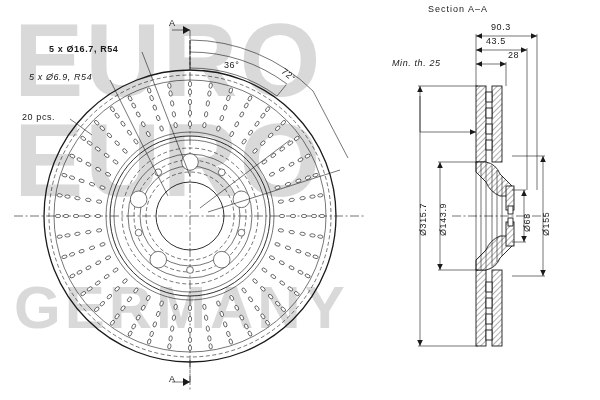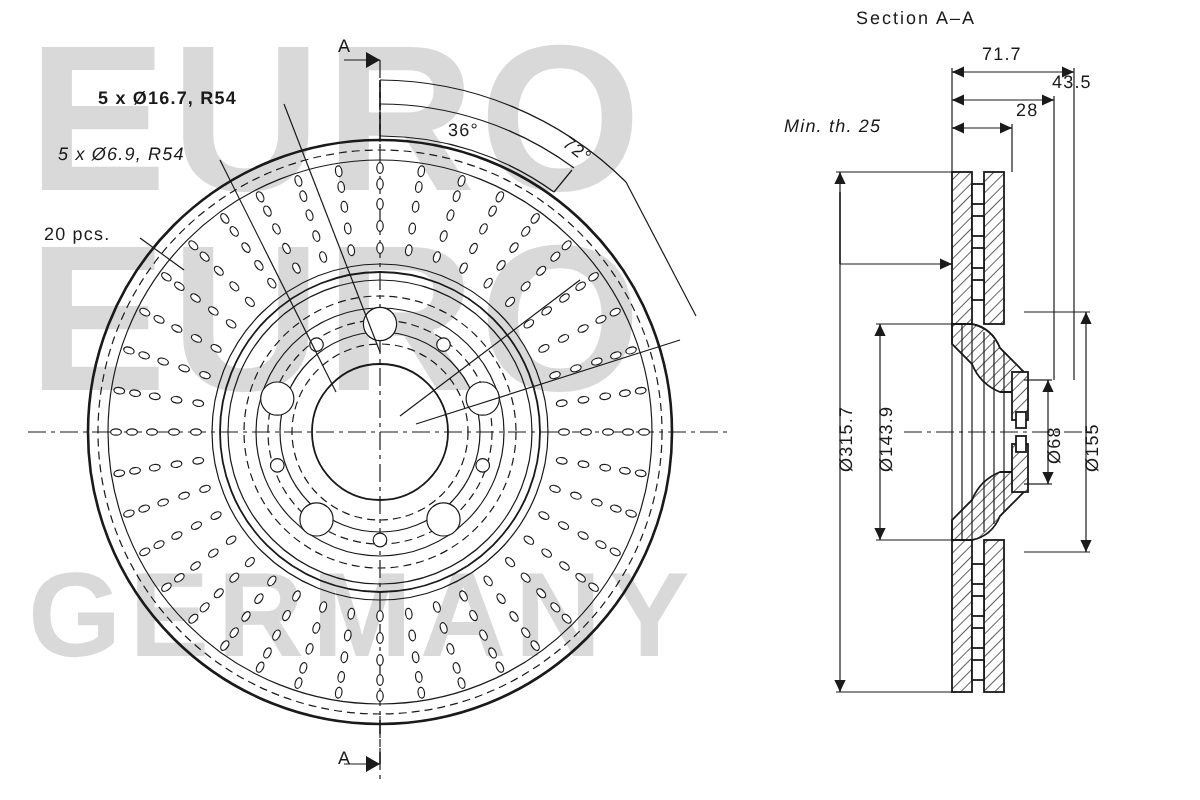--- a/index.html
+++ b/index.html
@@ -427,22 +427,22 @@
 
   <div class="lbl" style="left:224px;top:60px;text-align:right;">36°</div>
   <div class="lbl" style="left:281px;top:70px;transform:rotate(38deg);">72°</div>
 
   <div class="lbl" style="left:169px;top:18px;">A</div>
   <div class="lbl" style="left:169px;top:374px;">A</div>
 
   <div class="lbl" style="left:428px;top:4px;letter-spacing:1px;">Section A–A</div>
   <div class="lbl" style="left:392px;top:58px;font-style:italic;">Min. th. 25</div>
 
-  <div class="lbl" style="left:491px;top:22px;">71.7</div>
-  <div class="lbl" style="left:486px;top:36px;margin-left:40px;">43.5</div>
+  <div class="lbl" style="left:491px;top:22px;">90.3</div>
+  <div class="lbl" style="left:486px;top:36px;">43.5</div>
   <div class="lbl" style="left:464px;top:50px;margin-left:44px;">28</div>
 
   <div class="lbl vert" style="left:418px;top:236px;">Ø315.7</div>
   <div class="lbl vert" style="left:438px;top:236px;">Ø143.9</div>
   <div class="lbl vert" style="left:522px;top:232px;">Ø68</div>
   <div class="lbl vert" style="left:541px;top:236px;">Ø155</div>
 
 </div>
 
 </body></html>

